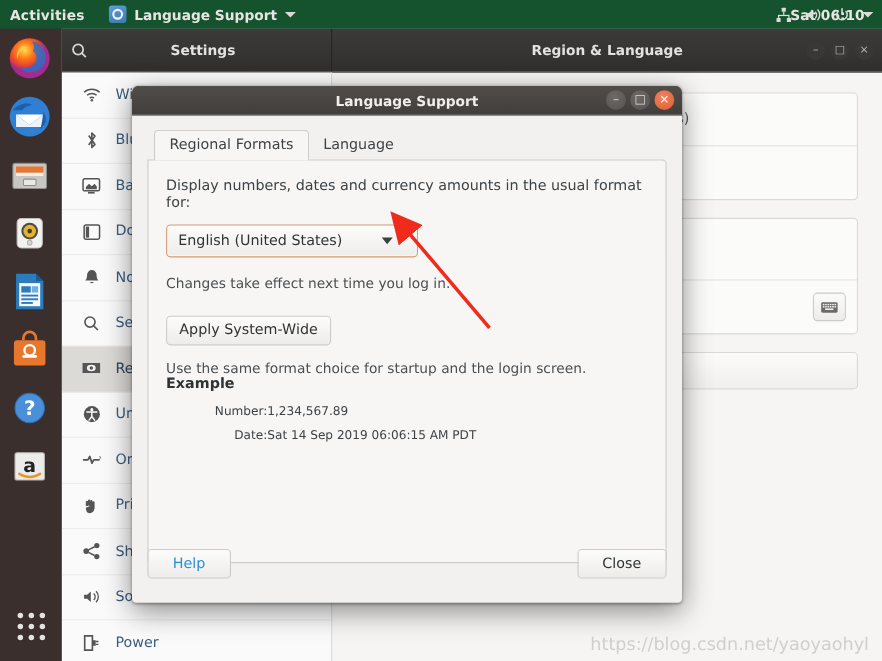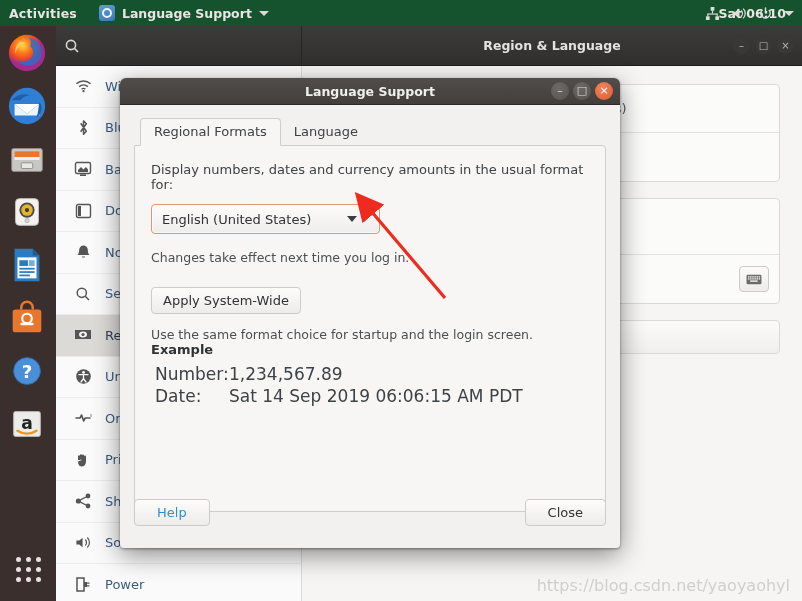--- a/index.html
+++ b/index.html
@@ -178,21 +178,21 @@
   }
   .note { margin-top: 16px; font-size: 12.5px; color: #4a4f53; }
   .btn {
     border: 1px solid #cdcbc8; border-radius: 4px;
     background: linear-gradient(#fcfcfb,#eeecea);
     font-size: 13px; color: #2f3335; padding: 5px 11px; display:inline-block;
   }
   .apply-wrap { margin-top: 22px; }
   .sub { margin-top: 13px; font-size: 12.5px; color: #4a4f53; }
   .example-h { font-size: 13px; font-weight: bold; color: #2f3335; }
-  .ex-table { margin-top: 7px; margin-left: 4px; font-size: 17px; color: #3d4246; }
+  .ex-table { margin-top: 7px; margin-left: 18px; font-size: 11px; color: #3d4246; text-align: right; }
   .ex-row { display: flex; line-height: 20px; margin-bottom: 2px; }
   .ex-k { width: 74px; }
   .dlg-foot {
     position: absolute; left: 0; bottom: 12px; width: 500px; height: 48px;
     display: flex; align-items: center; justify-content: space-between;
     padding: 0 14px;
   }
   .btn.help { color: #2c8fd4; padding: 5px 22px; }
   .btn.close-b { padding: 5px 22px; }
 
@@ -347,20 +347,21 @@
     <div class="settings-header">
       <div class="sh-left">
         <span class="ic">
           <svg width="16" height="16" viewBox="0 0 16 16">
               <g fill="none" stroke="#d9d6d2" stroke-width="1.6">
                 <circle cx="7" cy="7" r="4.6"></circle>
                 <path d="M10.4 10.4L14 14"></path>
               </g>
             </svg>
         </span>
+        <span class="sh-title">Settings</span>
       </div>
       <div class="sh-right">
         <span class="t">Region &amp; Language</span>
         <span class="winbtns">
           <span class="wb">–</span>
           <span class="wb">□</span>
           <span class="wb">×</span>
         </span>
       </div>
     </div>

